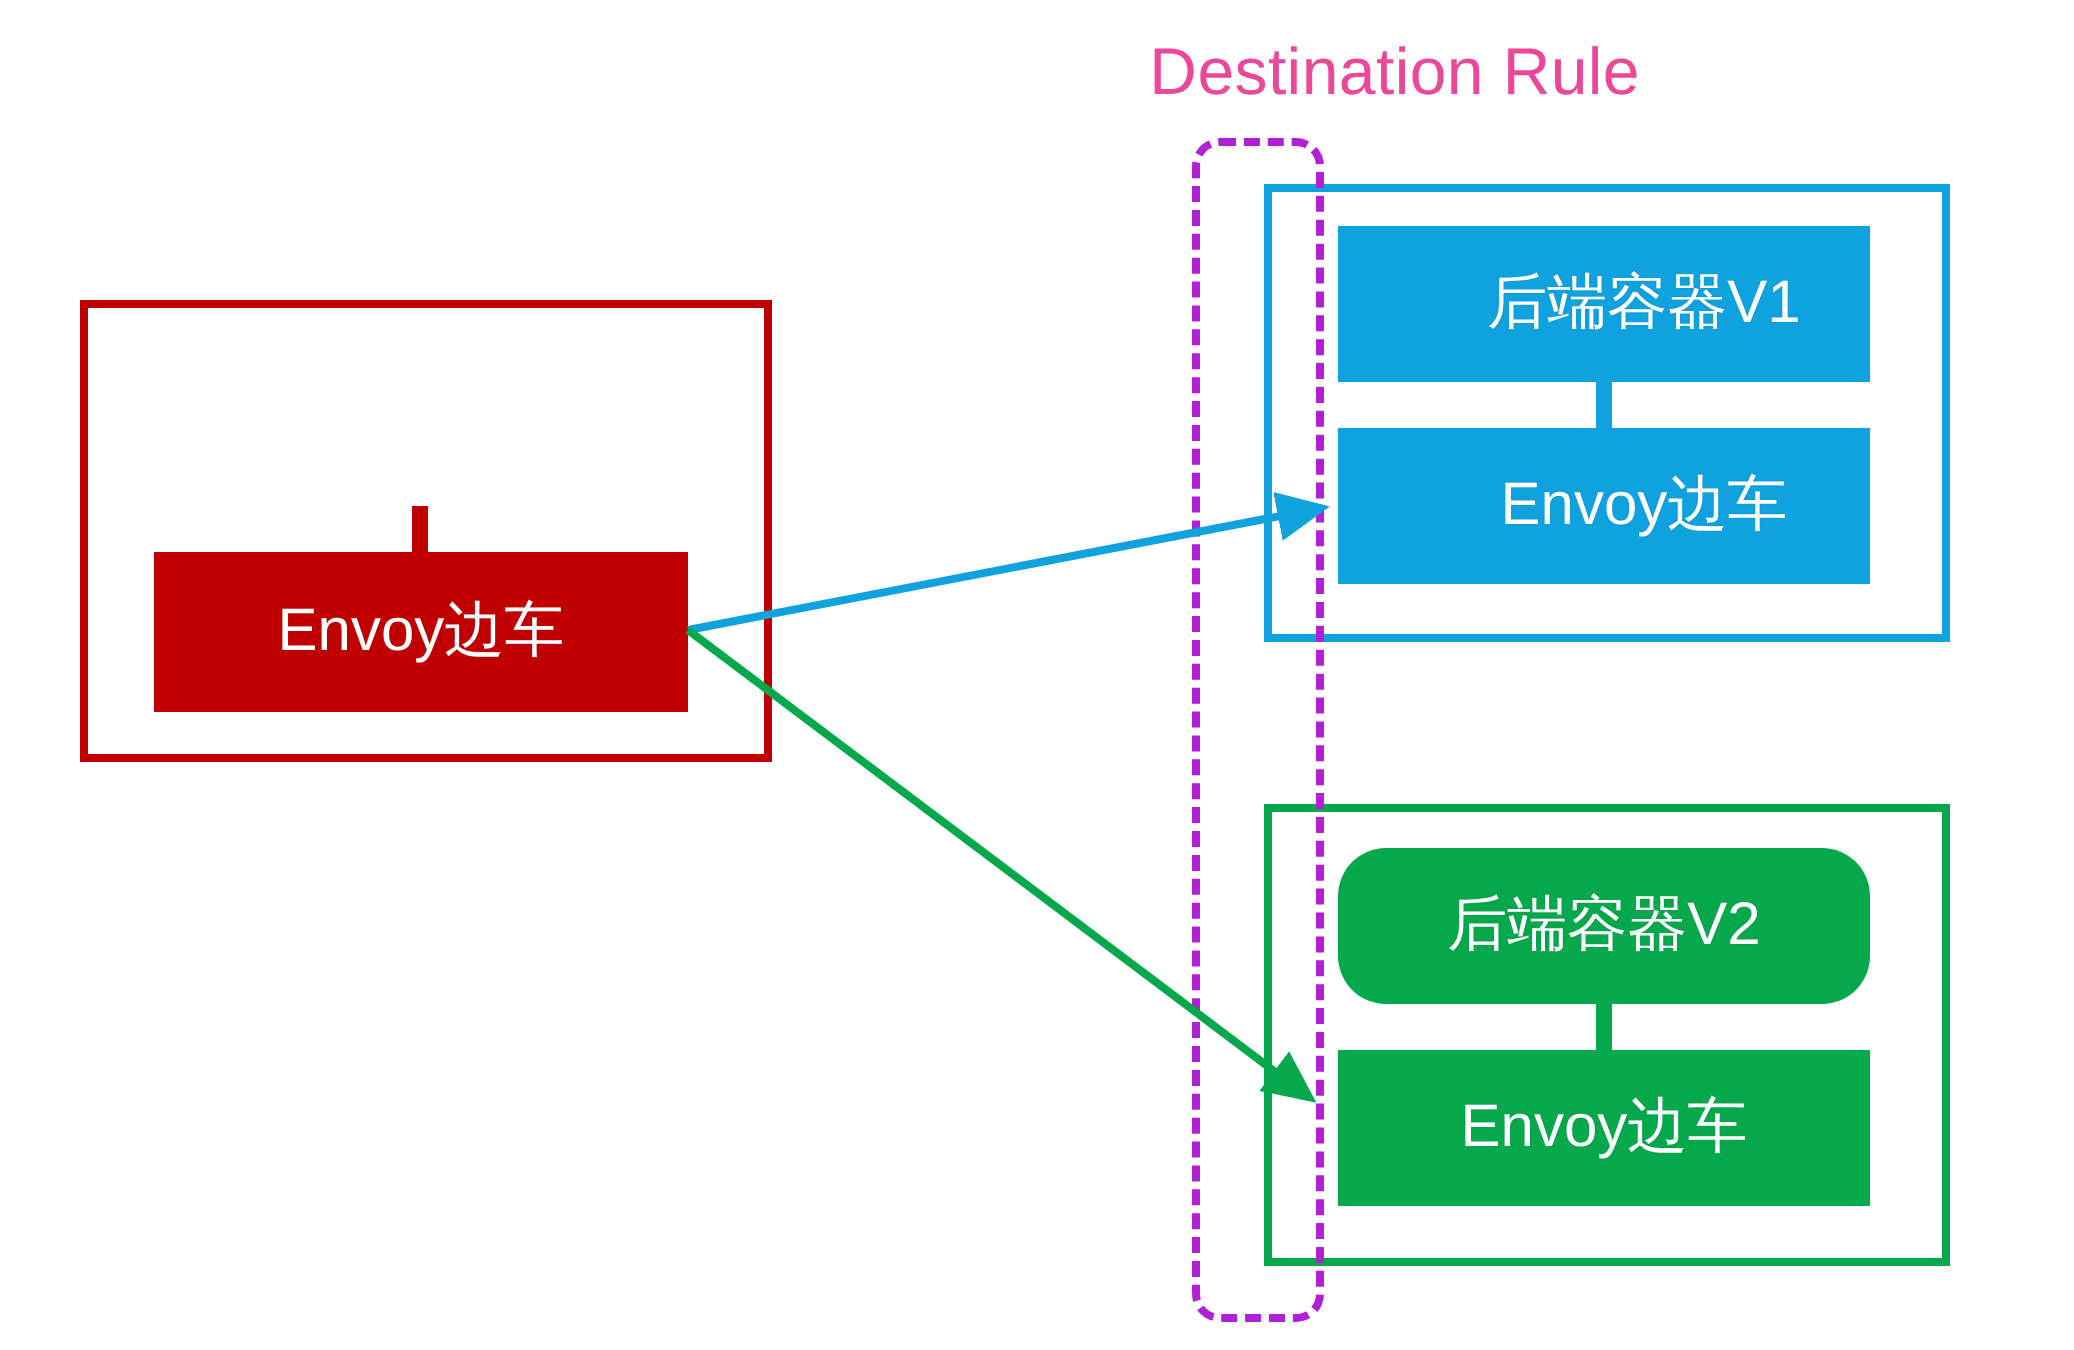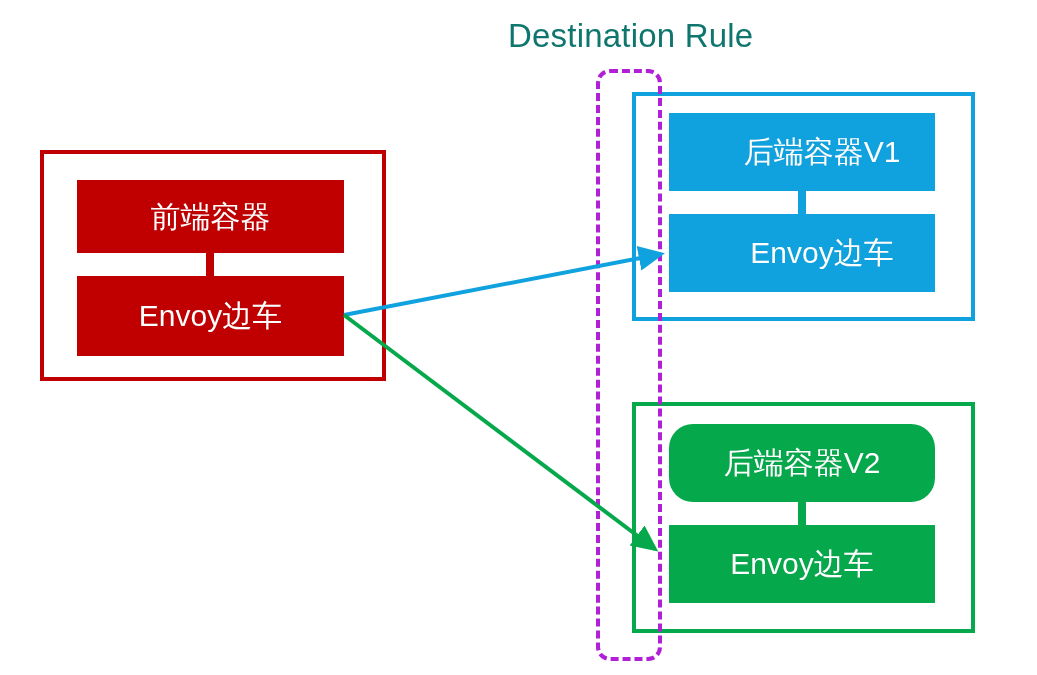--- a/index.html
+++ b/index.html
@@ -12,27 +12,27 @@
     width: 1037px;
     height: 675px;
     background: #ffffff;
     overflow: hidden;
     font-family: "Liberation Sans", "DejaVu Sans", sans-serif;
   }
 
   
   .diagram-title {
     position: absolute;
-    left: 508px;
+    left: 480px;
     top: 16px;
     width: 340px;
-    text-align: left;
+    text-align: right;
     font-size: 33px;
     line-height: 40px;
-    color: #0f766e;
+    color: #ec4899;
     white-space: nowrap;
     letter-spacing: 0.2px;
   }
 
   
   .group-frame {
     position: absolute;
     box-sizing: border-box;
     background: transparent;
   }
@@ -91,21 +91,20 @@
 </style>
 </head>
 <body>
 
 <div id="canvas">
 
   <div class="diagram-title">Destination Rule</div>
 
   <div class="group-frame red" style="left:40px; top:150px; width:346px; height:231px;"></div>
 
-  <div class="pod-box red" style="left:77px; top:180px; width:267px; height:73px;">前端容器</div>
 
   <div class="pod-link red" style="left:206px; top:253px; height:24px;"></div>
 
   <div class="pod-box red" style="left:77px; top:276px; width:267px; height:80px;">Envoy边车</div>
 
   <div class="group-frame blue" style="left:632px; top:92px; width:343px; height:229px;"></div>
 
   <div class="pod-box blue" style="left:669px; top:113px; width:266px; height:78px;">后端容器V1</div>
 
   <div class="pod-link blue" style="left:798px; top:191px; height:24px;"></div>

